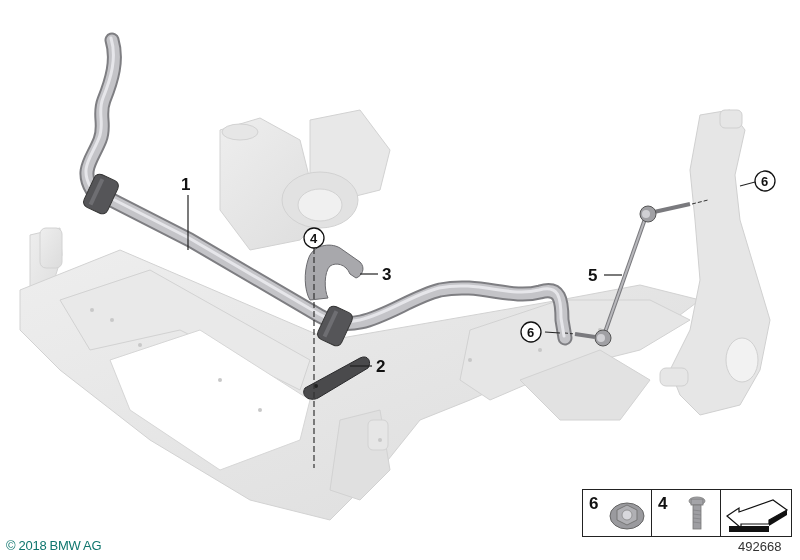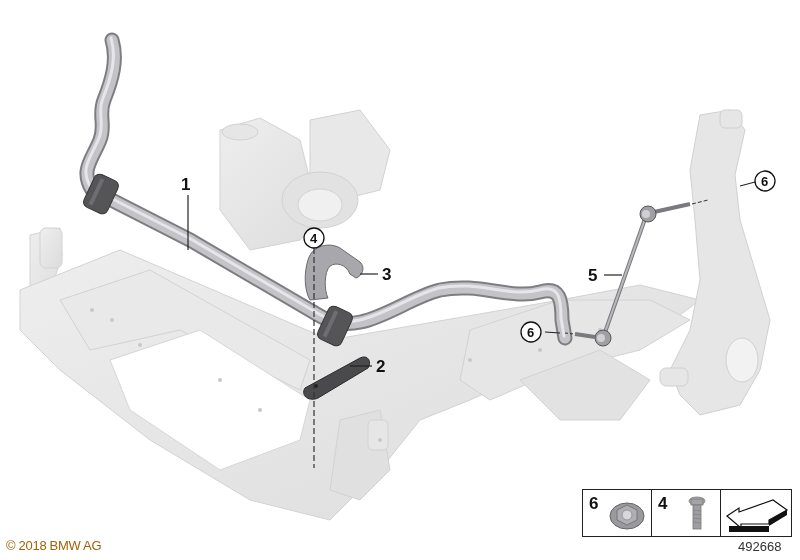--- a/index.html
+++ b/index.html
@@ -1,20 +1,20 @@
 <!DOCTYPE html>
 <html><head>
 <meta charset="utf-8">
 <style>
   html, body { margin: 0; padding: 0; background: #ffffff; }
   body { width: 800px; height: 560px; position: relative; overflow: hidden; font-family: "Liberation Sans", sans-serif; }
   #diagram { position: absolute; left: 0; top: 0; width: 800px; height: 560px; }
   .callout-num { font-family: "Liberation Sans", sans-serif; font-weight: bold; font-size: 17px; fill: #111; }
   .circle-num { font-family: "Liberation Sans", sans-serif; font-weight: bold; font-size: 13px; fill: #111; }
-  .copyright { position: absolute; left: 6px; top: 538px; font-size: 13px; color: #a16207; letter-spacing: -0.3px; }
+  .copyright { position: absolute; left: 6px; top: 538px; font-size: 13px; color: #0f766e; letter-spacing: -0.3px; }
   .diag-id { position: absolute; left: 738px; top: 539px; font-size: 13px; color: #333; text-align: right; }
   .legend { position: absolute; left: 582px; top: 489px; width: 208px; height: 46px; border: 1px solid #222; display: flex; background: #fff; }
   .legend-cell { position: relative; height: 46px; border-right: 1px solid #222; }
   .legend-cell:last-child { border-right: none; }
   .legend-num { position: absolute; left: 6px; top: 4px; font-weight: bold; font-size: 17px; color: #111; }
 </style>
 </head>
 <body>
 
 <svg id="diagram" viewBox="0 0 800 560" xmlns="http://www.w3.org/2000/svg">

